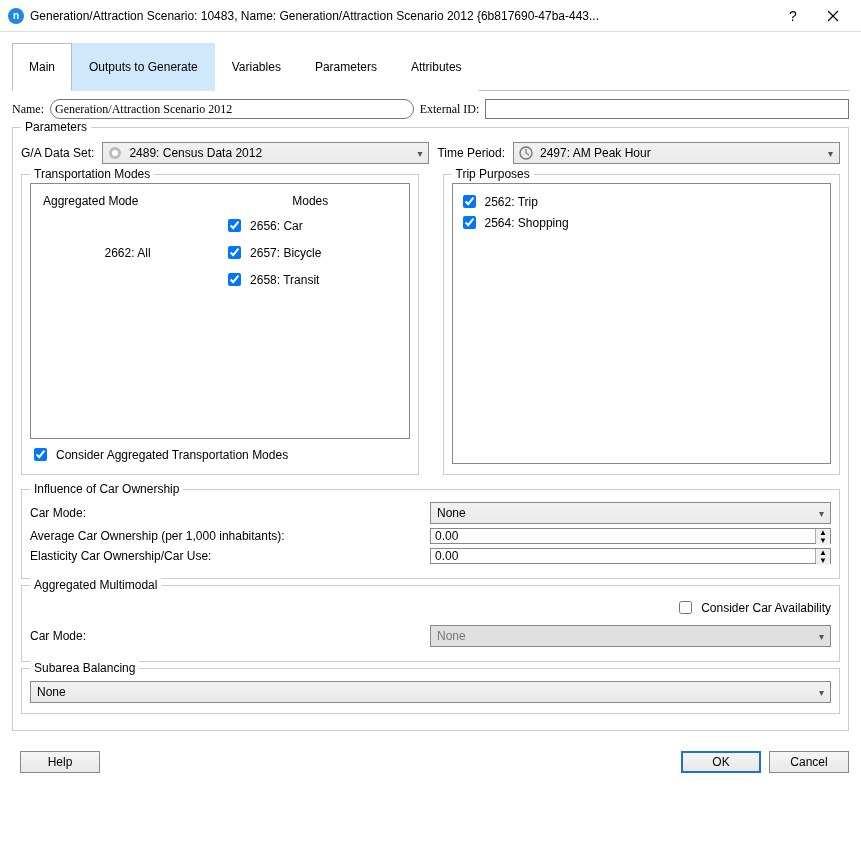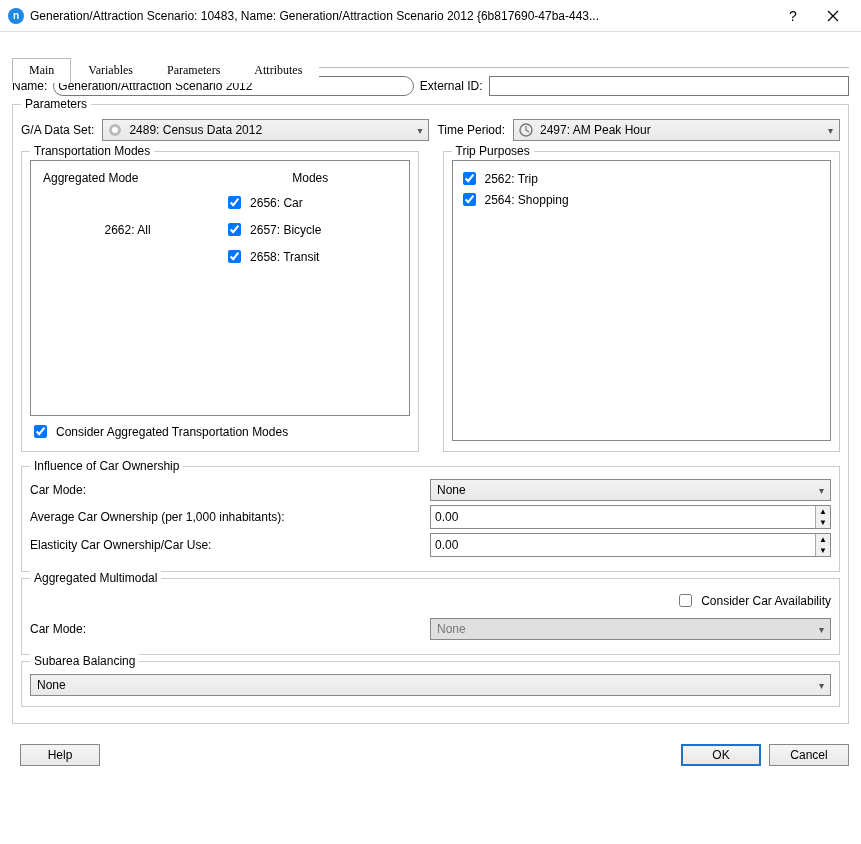--- a/index.html
+++ b/index.html
@@ -52,42 +52,42 @@
   }
   .content {
     padding: 10px 12px 8px 12px;
   }
   .tabs {
     display: flex;
     border-bottom: 1px solid #bbb;
     margin-bottom: 8px;
   }
   .tab {
-    padding: 4px 16px;
+    padding: 16px 16px;
     border: 1px solid transparent;
     border-bottom: none;
     cursor: default;
     position: relative;
-    top: 16px;
-    background: #fff;
-    font-family: Liberation Serif, serif;
+    top: 1px;
+    background: #fff;
   }
   .tab.active {
     border-color: #bbb;
     border-bottom: 1px solid #fff;
     background: #fff;
   }
   .tab.highlight {
     background: #cfe8fc;
   }
   .row-flex {
     display: flex;
     align-items: center;
     gap: 6px;
     margin-bottom: 8px;
+    font-family: Liberation Serif, serif;
   }
   .lbl {
     white-space: nowrap;
   }
   input[type="text"], .num-input {
     border: 1px solid #777;
     height: 20px;
     padding: 1px 4px;
     font: inherit;
     background: #fff;
@@ -186,21 +186,21 @@
   }
   .form-row .flabel {
     width: 400px;
   }
   .form-row .fcontrol {
     flex:1;
   }
   .spin {
     display:flex;
     border:1px solid #888;
-    height:24px;
+    height:16px;
     background:#fff;
   }
   .spin input {
     border:none;
     flex:1;
     padding:1px 4px;
     font:inherit;
     outline:none;
   }
   .spin .spinbtns {
@@ -263,20 +263,21 @@
     <svg width="12" height="12" viewBox="0 0 12 12">
         <path d="M1 1 L11 11 M11 1 L1 11" stroke="#000" stroke-width="1.2"></path>
       </svg>
   </div>
 </div>
 
 <div class="content">
 
   <div class="tabs">
     <div class="tab active">Main</div>
+    <div class="tab highlight">Outputs to Generate</div>
     <div class="tab">Variables</div>
     <div class="tab">Parameters</div>
     <div class="tab">Attributes</div>
   </div>
 
   <div class="row-flex">
     <span class="lbl">Name:</span>
     <input type="text" style="flex: 1 1 0%; border-radius: 10px;" value="Generation/Attraction Scenario 2012">
     <span class="lbl">External ID:</span>
     <input type="text" style="flex: 1 1 0%;" value="">

